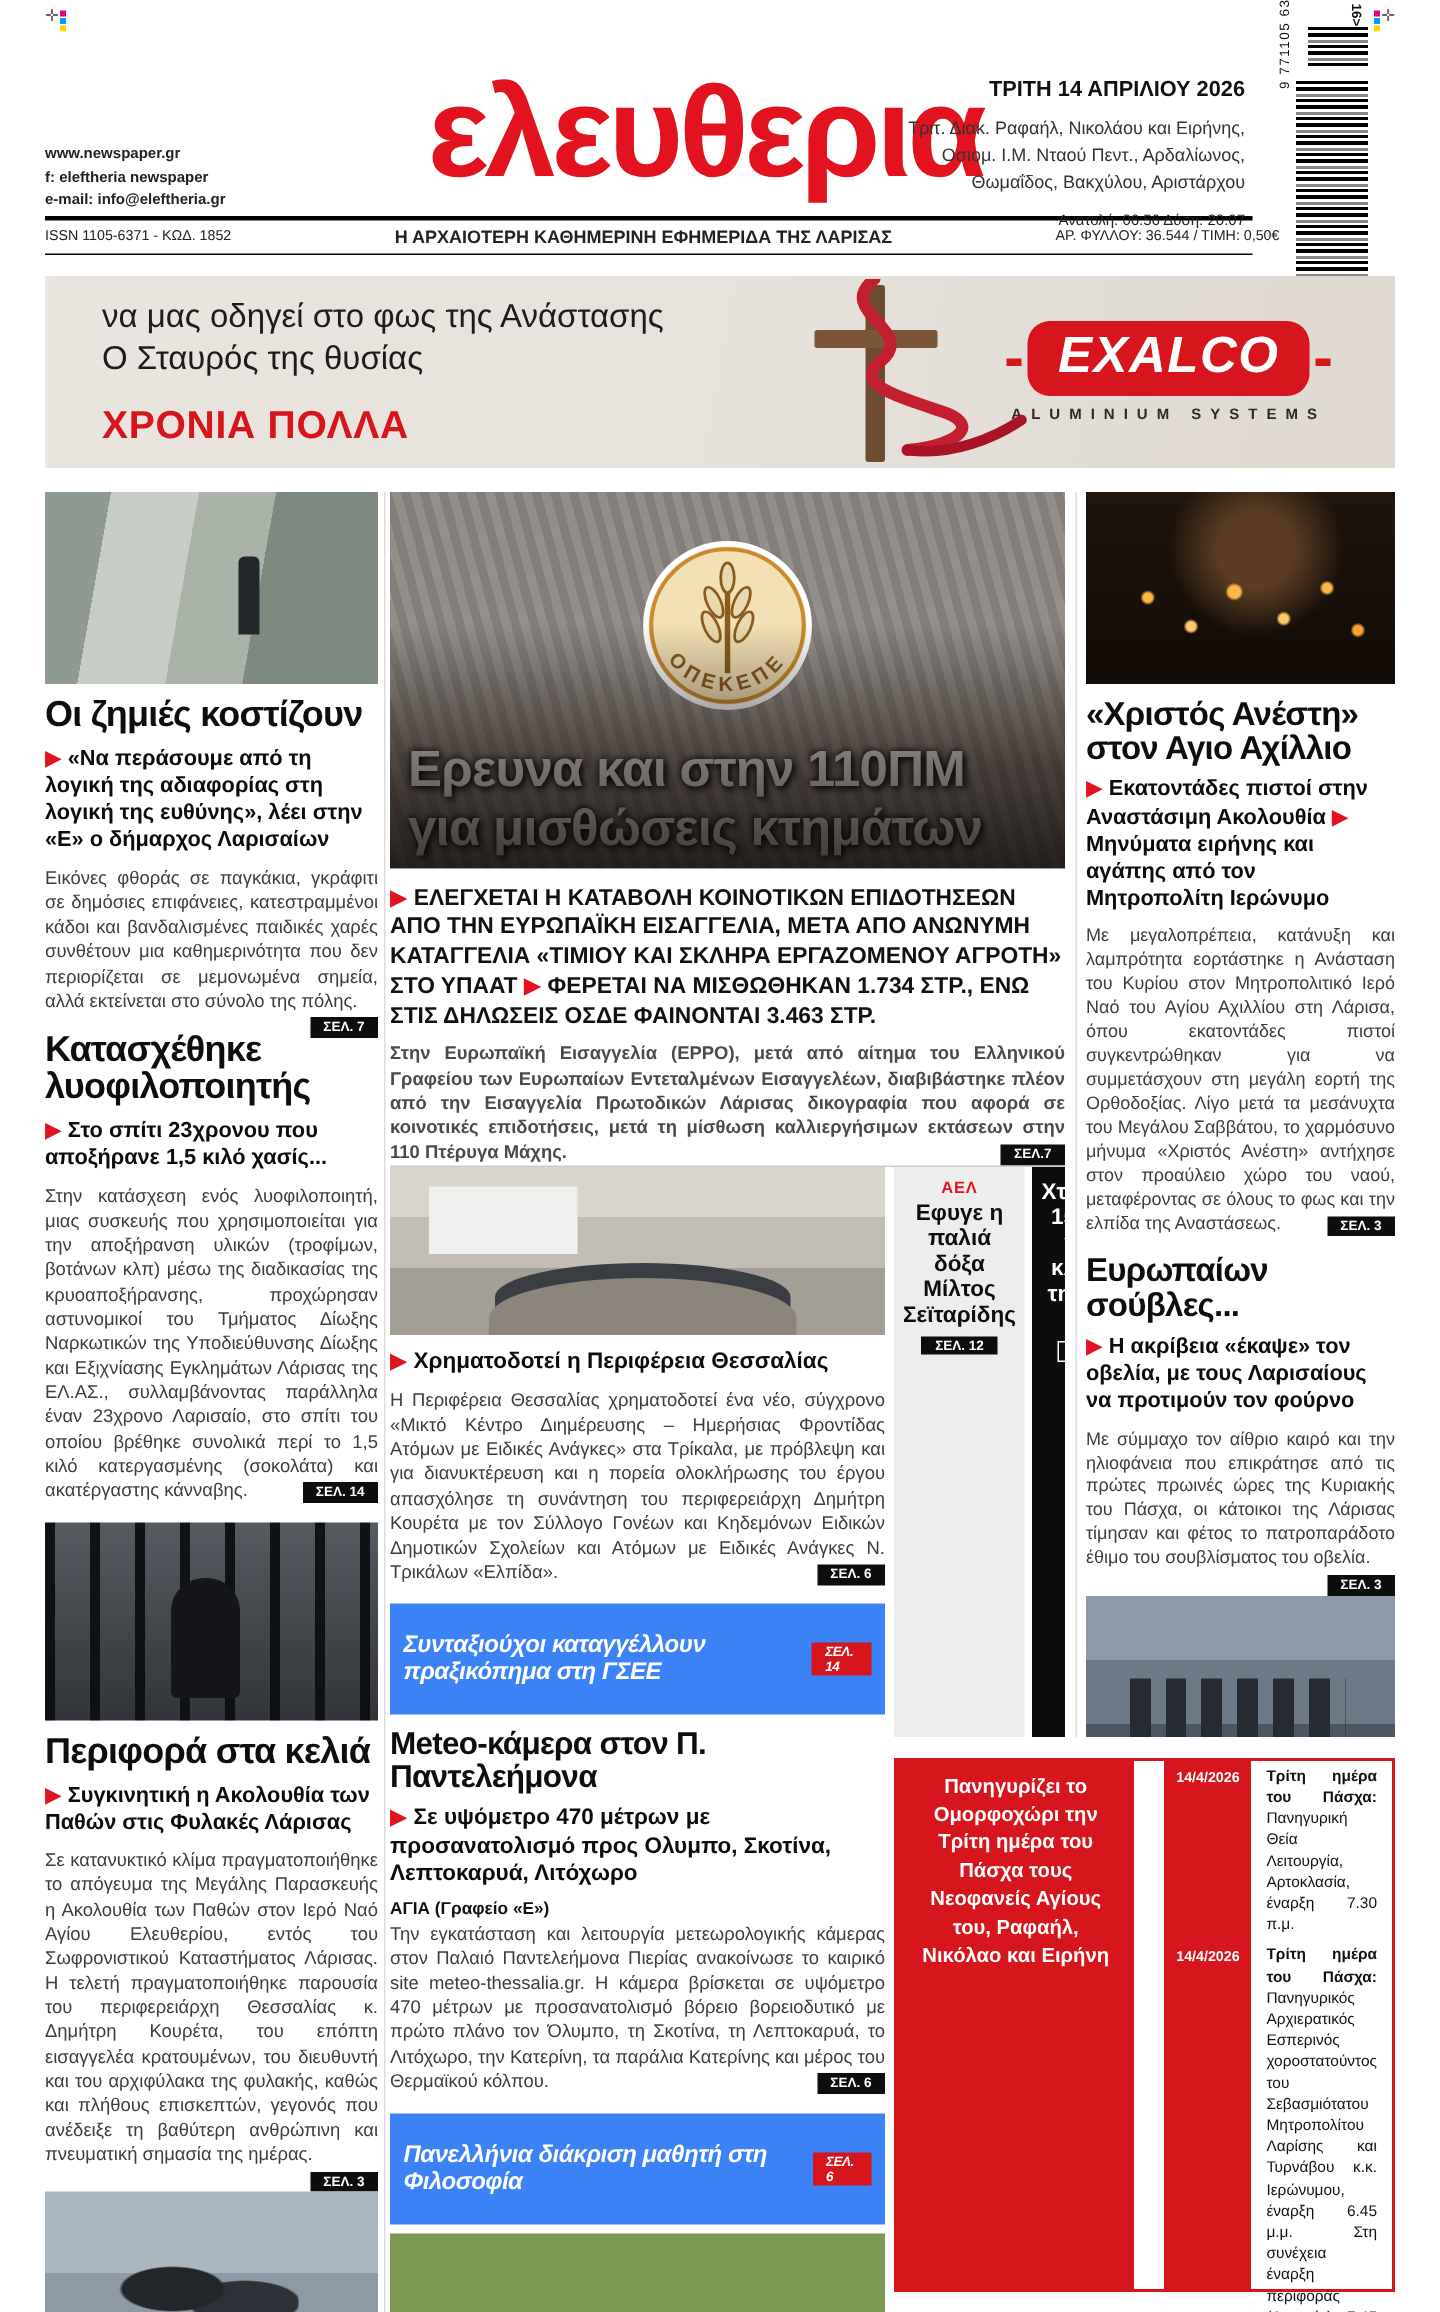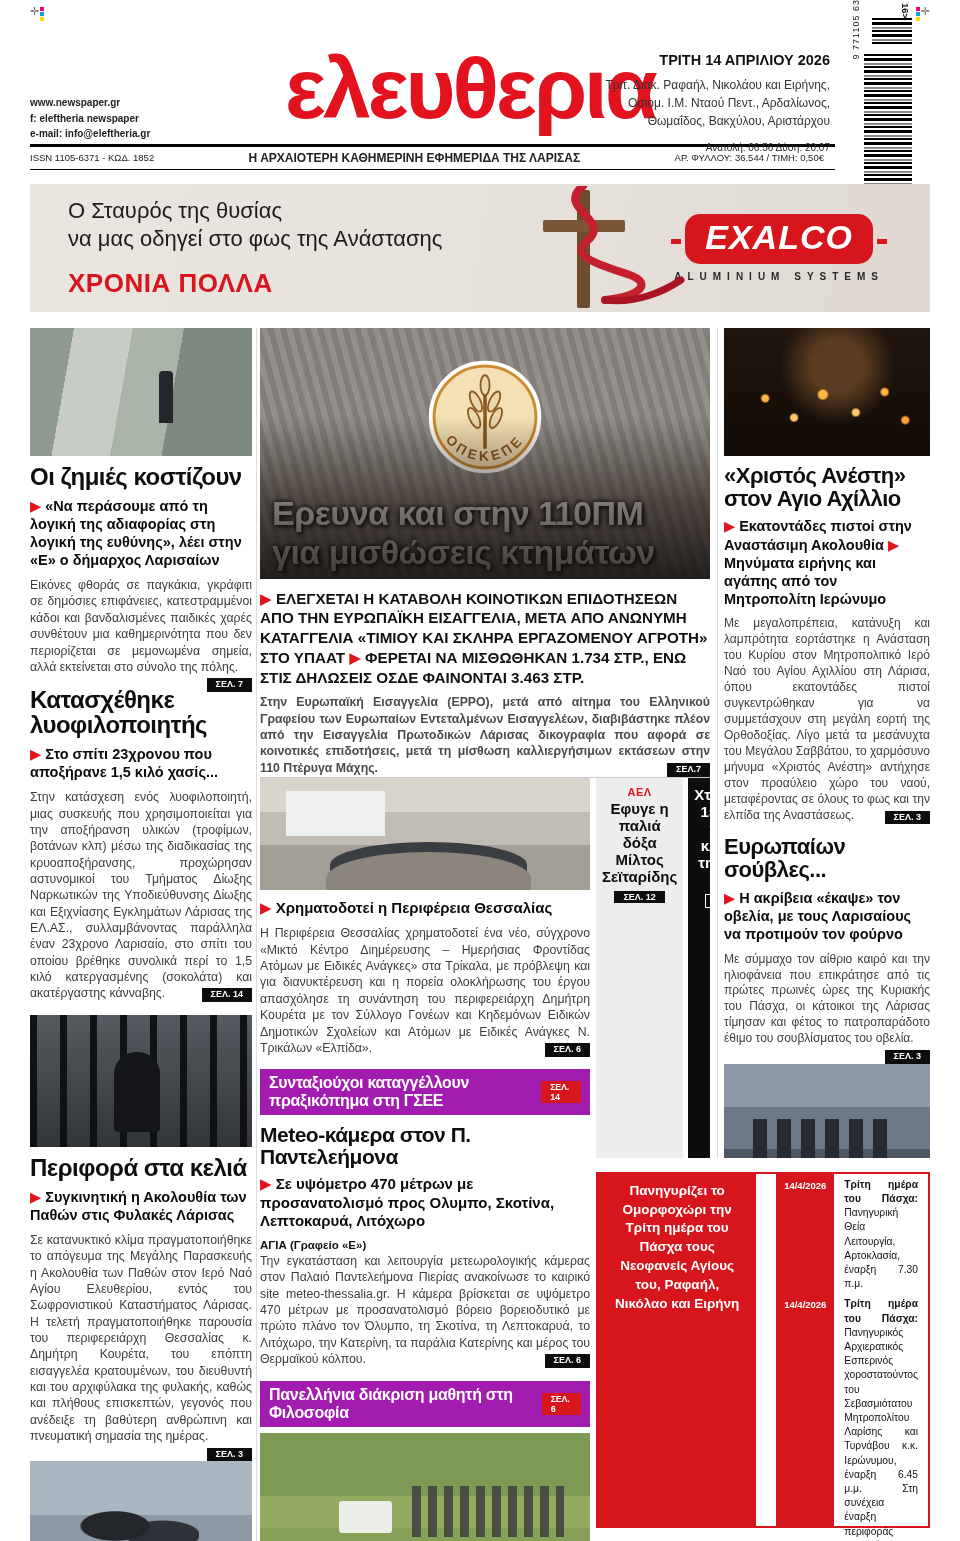--- a/index.html
+++ b/index.html
@@ -20,21 +20,21 @@
   .saints { font-size: 12px; color: #333; margin-top: 8px; line-height: 1.5; }
   .sun { font-size: 10px; color: #222; margin-top: 12px; }
   .barcode { position: absolute; right: 18px; top: 0; width: 62px; text-align: right; }
   .bc16 { font-size: 9px; font-weight: bold; display: inline-block; transform: rotate(90deg); }
   .bc { background: repeating-linear-gradient(180deg, #000 0 2px, #fff 2px 4px, #000 4px 7px, #fff 7px 9px, #888 9px 11px, #fff 11px 12px); }
   .bc.small { width: 40px; height: 26px; margin-left: auto; }
   .bc.main { width: 48px; height: 158px; margin: 10px 0 0 auto; }
   .bcnum { position: absolute; right: -14px; top: 40px; font-size: 9px; letter-spacing: 1px; transform: rotate(-90deg); transform-origin: center; white-space: nowrap; width: 140px; }
   .rule { border-top: 3px solid #000; margin: 14px 95px 0 0; }
   .rule.thin { border-top-width: 1px; margin-top: 0; }
-  .subline { display: flex; justify-content: space-between; align-items: center; margin: 0 106px 0 0; padding: 4px 0; font-size: 9.5px; color: #222; }
+  .subline { display: flex; justify-content: space-between; align-items: center; margin: 0 77px 0 0; padding: 4px 0; font-size: 9.5px; color: #222; }
   .subline .tagline { font-weight: bold; font-size: 12px; }
 
   
   .ad { position: relative; height: 128px; background: linear-gradient(100deg, #eae5df 0%, #e6e1da 55%, #ded8d1 100%); margin-top: 14px; display: flex; align-items: center; overflow: hidden; }
   .ad-text { padding-left: 38px; }
   .ad-line { font-size: 22px; color: #1c1c1c; line-height: 1.3; }
   .ad-greet { margin-top: 14px; color: #d6151d; font-weight: bold; font-size: 26px; letter-spacing: 0.5px; }
   .cross-svg { position: absolute; left: 455px; top: 2px; }
   .exalco { margin-left: auto; padding-right: 46px; text-align: center; }
   .exalco-box { position: relative; display: inline-block; background: #d6151d; color: #fff; font-weight: bold; font-style: italic; font-size: 34px; letter-spacing: 1px; padding: 4px 20px 7px; border-radius: 15px; }
@@ -102,21 +102,21 @@
   .pagetag.red { background: #d6151d; float: none; margin: 0; }
   .pagetag.outlined { border: 1px solid #fff; float: none; margin: 6px auto 0; display: inline-block; }
 
   
   .lead-head { position: absolute; left: 12px; right: 12px; bottom: 8px; color: #fff; font-weight: bold; font-size: 34px; line-height: 1.12; letter-spacing: -0.5px; text-shadow: 2px 2px 5px #000, -1px -1px 4px rgba(0,0,0,.8); }
   .opekepe { position: absolute; left: 50%; top: 30px; transform: translateX(-50%); }
   .lead-deck { font-weight: bold; font-size: 15.2px; line-height: 1.3; margin: 10px 0 7px; }
   .hdiv { border-top: 1px solid #ccc; margin-top: auto; }
 
   
-  .bluebar { background: #a21caf; color: #fff; font-weight: bold; font-size: 16px; letter-spacing: -0.3px; padding: 5px 9px; display: flex; justify-content: space-between; align-items: center; margin: 6px 0; }
+  .bluebar { background: #3b82f6; color: #fff; font-weight: bold; font-size: 16px; letter-spacing: -0.3px; padding: 19px 9px; display: flex; justify-content: space-between; align-items: center; margin: 6px 0; font-style: italic; }
 
   
   .sbox { text-align: center; padding: 8px 6px; }
   .sbox.light { background: #ededed; color: #0d0d0d; }
   .sbox.dark { background: #0d0d0d; color: #fff; }
   .sbox .kicker { color: #e2131e; font-weight: bold; font-size: 11px; letter-spacing: 0.5px; margin-bottom: 2px; }
   .sbox .btxt { font-weight: bold; font-size: 15px; line-height: 1.14; }
   .sbox.light .pagetag { float: none; display: inline-block; margin: 6px auto 0; }
 
   
@@ -166,22 +166,22 @@
     <div class="subline">
       <span>ISSN 1105-6371 - ΚΩΔ. 1852</span>
       <span class="tagline">Η ΑΡΧΑΙΟΤΕΡΗ ΚΑΘΗΜΕΡΙΝΗ ΕΦΗΜΕΡΙΔΑ ΤΗΣ ΛΑΡΙΣΑΣ</span>
       <span>ΑΡ. ΦΥΛΛΟΥ: 36.544 / ΤΙΜΗ: 0,50€</span>
     </div>
     <div class="rule thin"></div>
   </header>
 
   <section class="ad">
     <div class="ad-text">
+      <div class="ad-line">να μας οδηγεί στο φως της Ανάστασης</div>
       <div class="ad-line">Ο Σταυρός της θυσίας</div>
-      <div class="ad-line">να μας οδηγεί στο φως της Ανάστασης</div>
       <div class="ad-greet">ΧΡΟΝΙΑ ΠΟΛΛΑ</div>
     </div>
     <svg class="cross-svg" width="200" height="126" viewBox="0 0 200 126">
       <rect x="92" y="4" width="13" height="118" rx="2" fill="#6d4c2f"></rect>
       <rect x="58" y="34" width="82" height="12" rx="2" fill="#7a5637"></rect>
       <path d="M98,0 C 70,22 128,34 102,55 C 84,70 112,78 142,88 C 168,96 158,110 120,114" stroke="#c41f2e" stroke-width="8" fill="none" stroke-linecap="round"></path>
       <path d="M120,114 C 150,118 178,106 196,94" stroke="#a81423" stroke-width="7" fill="none" stroke-linecap="round"></path>
     </svg>
     <div class="exalco">
       <div class="exalco-box"><span>EXALCO</span></div>

